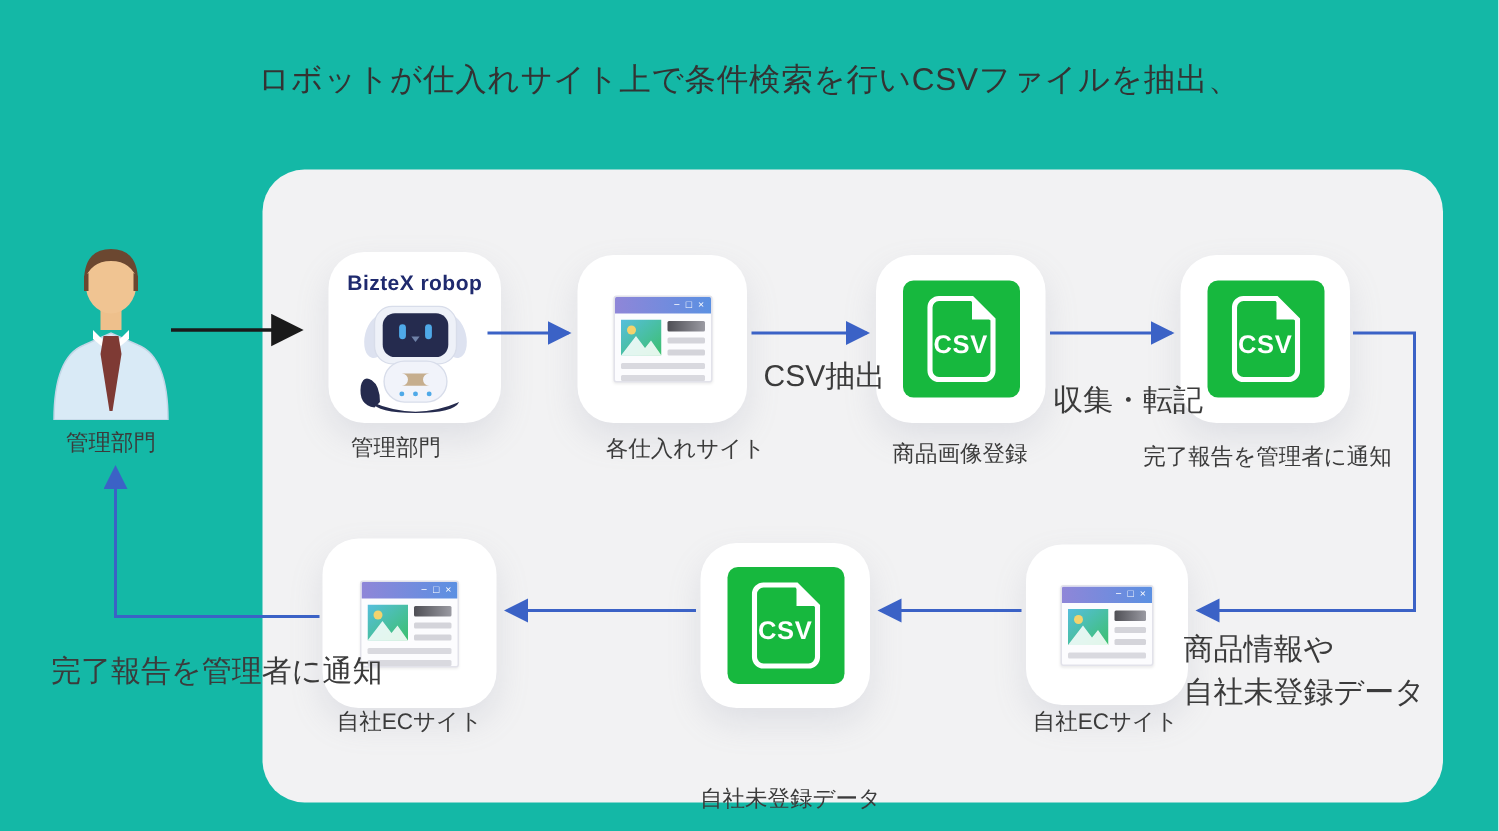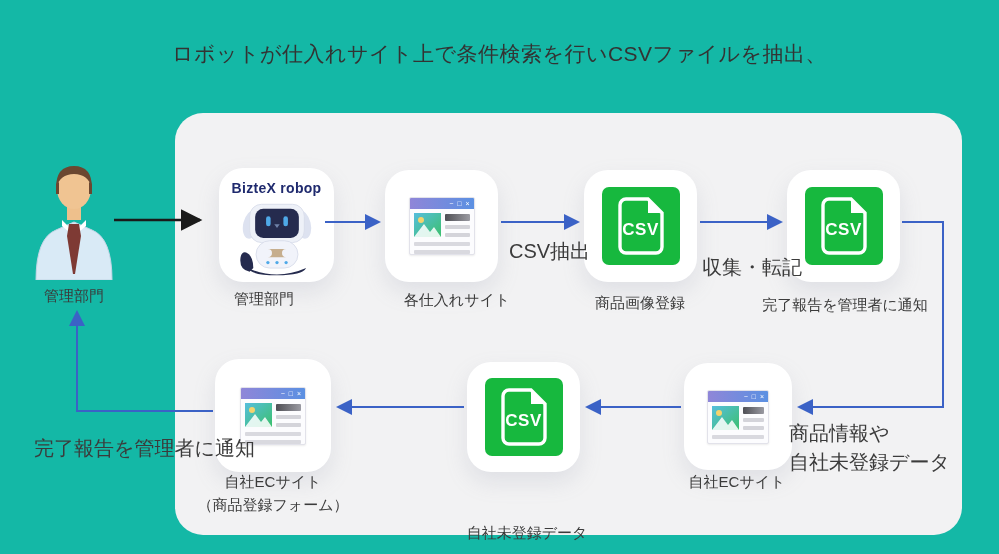--- a/index.html
+++ b/index.html
@@ -214,21 +214,20 @@
 
   <div class="lbl" style="left:74px;top:284px;">管理部門</div>
   <div class="lbl" style="left:264px;top:287px;">管理部門</div>
   <div class="lbl" style="left:441px;top:288px;margin-left:16px;">各仕入れサイト</div>
   <div class="lbl" style="left:640px;top:291px;">商品画像登録</div>
   <div class="lbl" style="left:845px;top:293px;">完了報告を管理者に通知</div>
   <div class="lbl" style="left:737px;top:470px;">自社ECサイト</div>
   <div class="lbl" style="left:527px;top:477px;margin-top:44px;">自社未登録データ</div>
   <div class="lbl" style="left:273px;top:470px;">
     <div>自社ECサイト</div>
-    <div>（商品登録フォーム）</div>
   </div>
 
   <div class="edge-lbl" style="left:509px;top:237px;">CSV抽出</div>
   <div class="edge-lbl" style="left:702px;top:253px;text-align:center;">収集・転記</div>
   <div class="edge-lbl" style="left:772px;top:419px;margin-left:17px;">
     <div>商品情報や</div>
     <div>自社未登録データ</div>
   </div>
   <div class="edge-lbl" style="left:34px;top:434px;">完了報告を管理者に通知</div>
 

